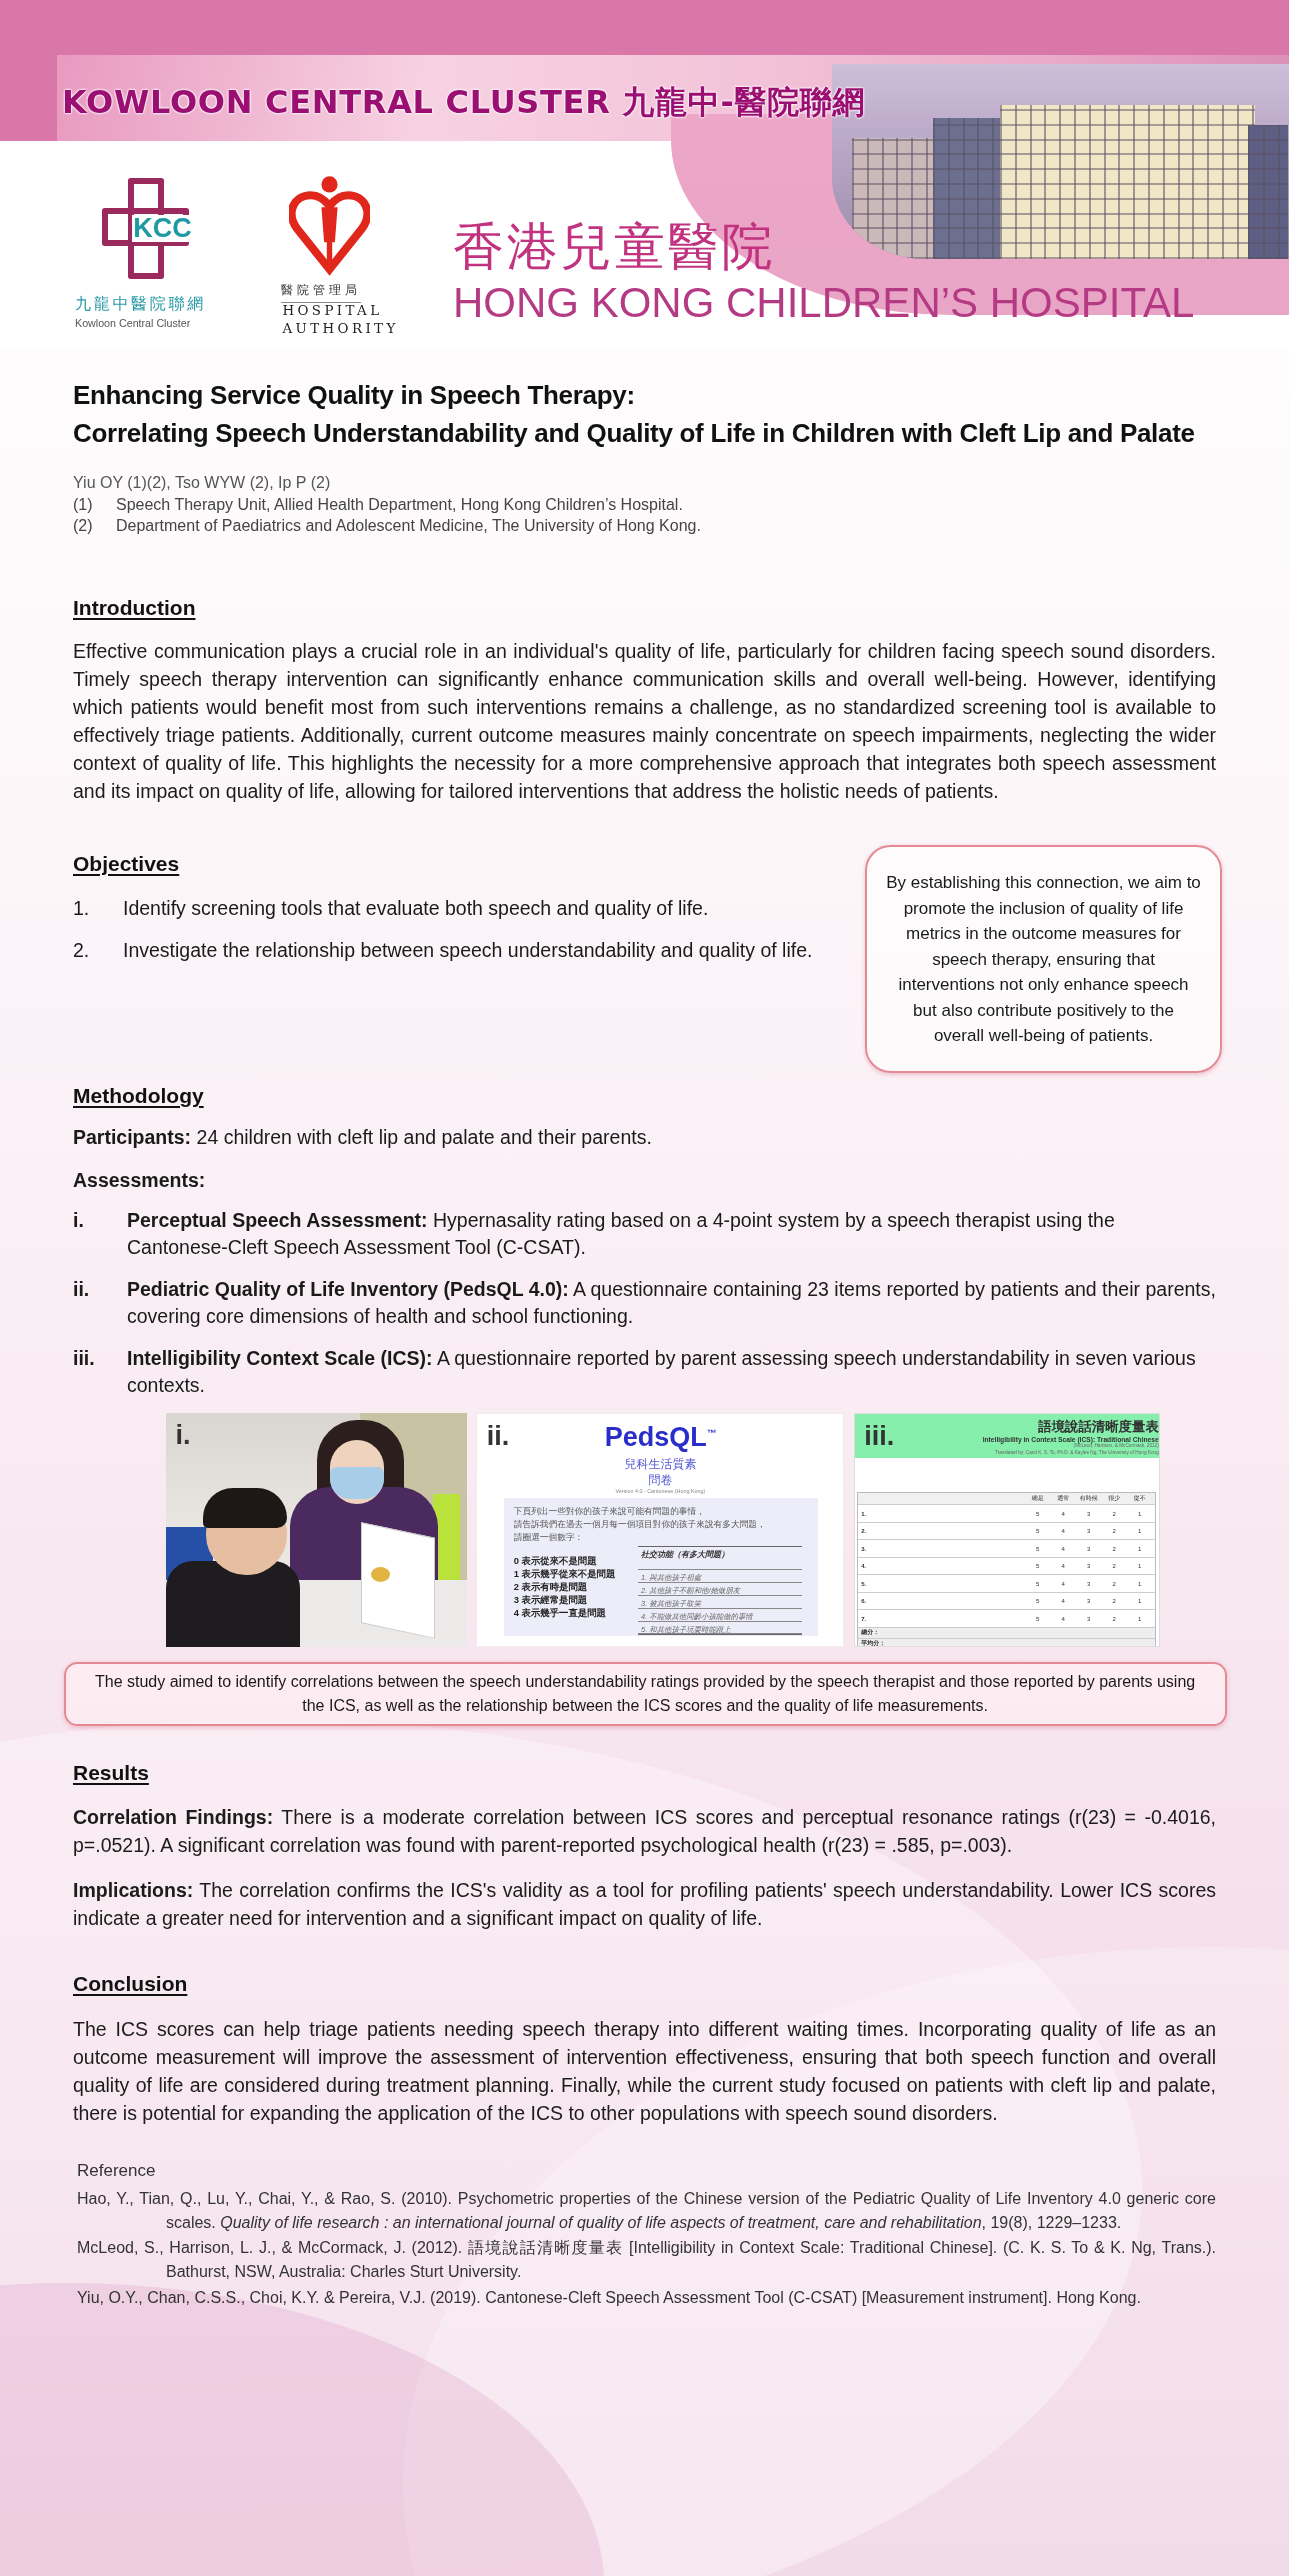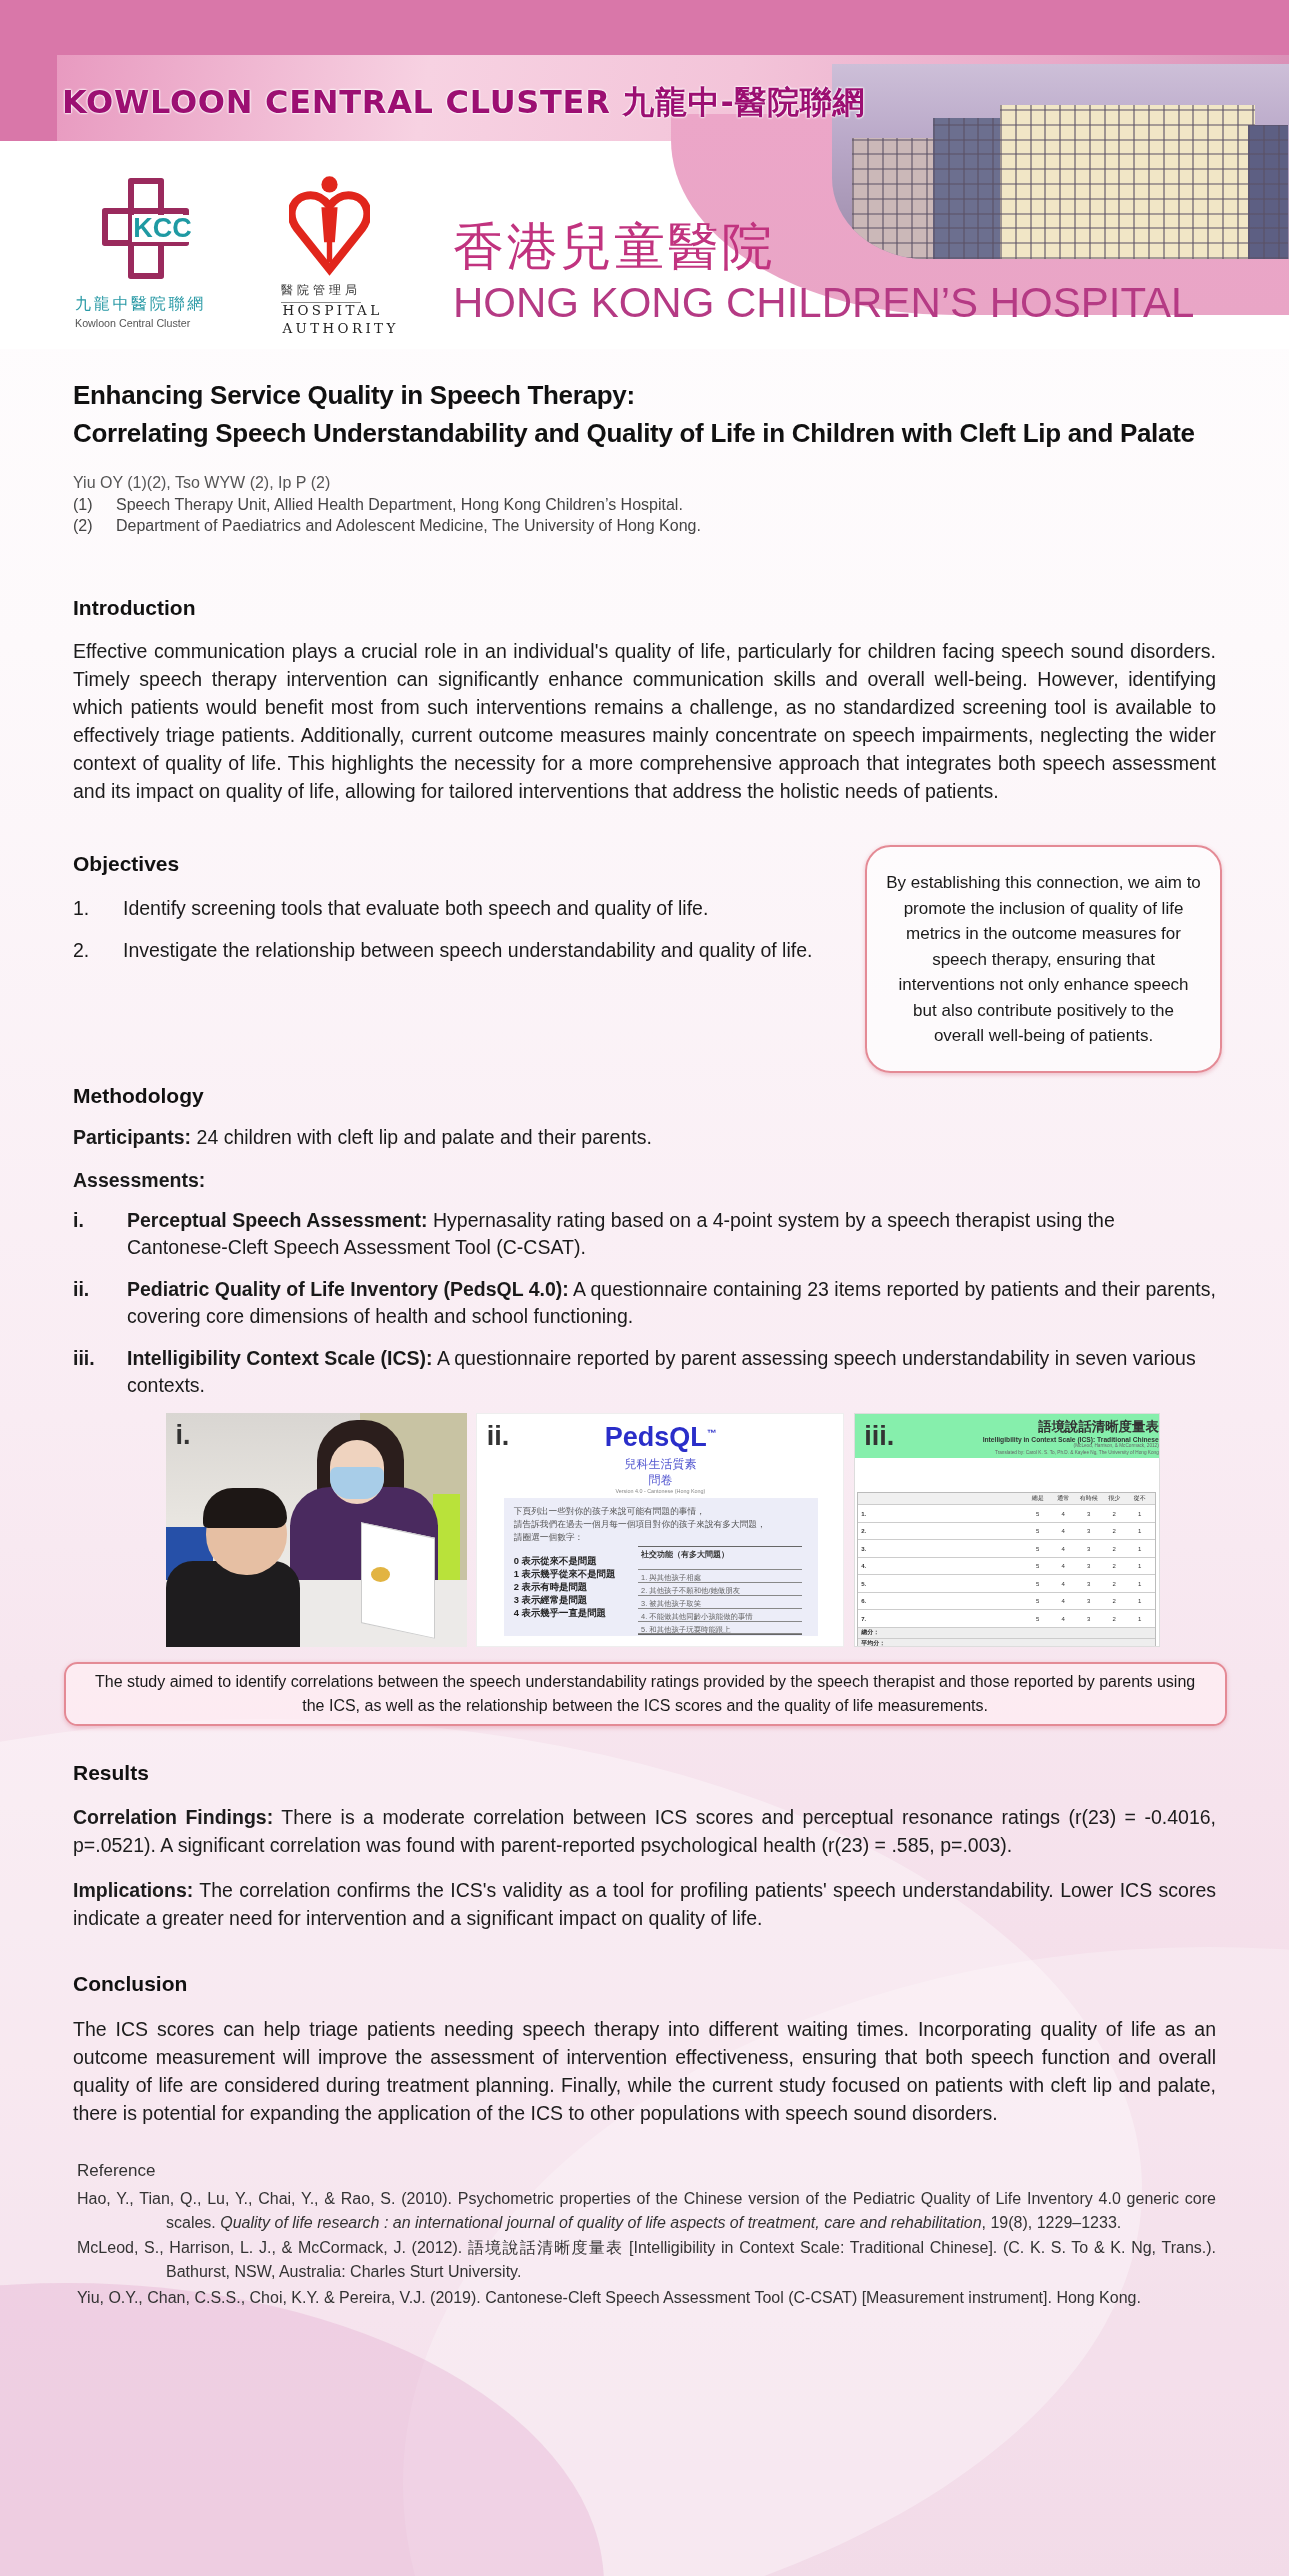--- a/index.html
+++ b/index.html
@@ -90,21 +90,21 @@
   .hkch-en { position: absolute; left: 453px; top: 279px; font-size: 42px; color: #b53a84; font-weight: normal; letter-spacing: 0px; white-space: nowrap; }
 
   
   .content { position: relative; padding: 0 73px; z-index: 1; }
   .title { font-family: "Liberation Sans", sans-serif; font-weight: bold; font-size: 26px; line-height: 38px; color: #111; margin-top: 27px; letter-spacing: -0.3px; }
   .authors { font-size: 16px; color: #555; margin-top: 20px; line-height: 21.5px; }
   .affil { font-size: 16px; color: #444; line-height: 21.5px; display: flex; }
   .affil .num { width: 43px; flex: none; }
 
   .section-head {
-    font-weight: bold; font-size: 21px; text-underline-offset: 3.4px;
+    font-weight: bold; font-size: 21px; text-decoration: underline; text-underline-offset: 3.4px;
     color: #111; display: inline-block;
   }
   .para { font-size: 19.5px; line-height: 28px; text-align: justify; color: #1c1c1c; }
 
   .sec-intro { margin-top: 59px; }
   .sec-intro .para { margin-top: 17.5px; }
 
   .obj-wrap { position: relative; margin-top: 47px; height: 201px; }
   .objectives { width: 792px; }
   .obj-list { list-style: none; margin-top: 17.5px; }
@@ -145,21 +145,21 @@
   .fig1 .guitar { position: absolute; left: 205px; top: 154px; width: 19px; height: 14.8px; background: #e2b442; border-radius: 50%; }
 
   .fig2 { width: 368px; border: 0.7px solid #eee; }
   .peds-logo { position: absolute; left: 0; right: 0; top: 8px; text-align: center; font-size: 27px; font-weight: bold; color: #2a2ec9; }
   .peds-logo sup { font-size: 9.4px; }
   .peds-sub { position: absolute; left: 0; right: 0; top: 42px; text-align: center; font-size: 12px; color: #5458d0; line-height: 16px; }
   .peds-ver { position: absolute; left: 0; right: 0; top: 74px; text-align: center; font-size: 5.4px; color: #888; }
   .peds-box { position: absolute; left: 27px; top: 84px; width: 314px; height: 138px; background: #ecedf8; padding: 6.7px 9.4px; font-size: 8.7px; line-height: 12.8px; color: #555; }
   .peds-scale { position: absolute; left: 9.4px; top: 57px; font-size: 9.4px; line-height: 12.8px; color: #222; font-weight: bold; }
   .peds-table { position: absolute; left: 134px; top: 48px; width: 164px; border-top: 1.3px solid #666; border-bottom: 1.3px solid #666; font-size: 7.4px; color: #666; }
-  .peds-table div { border-bottom: 0.7px solid #888; padding: 2px 2.7px; height: 12.8px; white-space: nowrap; overflow: hidden; }
+  .peds-table div { border-bottom: 0.7px solid #888; padding: 2px 2.7px; height: 12.8px; white-space: nowrap; overflow: hidden; font-style: italic; }
   .peds-table div:first-child { height: 23px; color: #333; font-weight: bold; font-size: 8px; }
 
   .fig3 { width: 306px; border: 0.7px solid #ddd; }
   .ics-head { position: absolute; left: 0; top: 0; width: 100%; height: 44px; background: #86efac; text-align: right; padding-top: 4px; }
   .ics-zh { font-size: 13.4px; font-weight: bold; color: #333; }
   .ics-en { font-size: 6.7px; font-weight: bold; color: #333; }
   .ics-cite { font-size: 4.7px; color: #666; line-height: 6.7px; }
   .ics-table { position: absolute; left: 2.7px; top: 78px; right: 2.7px; border: 0.7px solid #bbb; font-size: 6px; color: #333; }
   .ics-row { display: flex; height: 17.5px; border-bottom: 1.3px solid #ccc; align-items: center; padding: 0 2.7px; }
   .ics-row .q { flex: 1; font-weight: bold; overflow: hidden; white-space: nowrap; }

